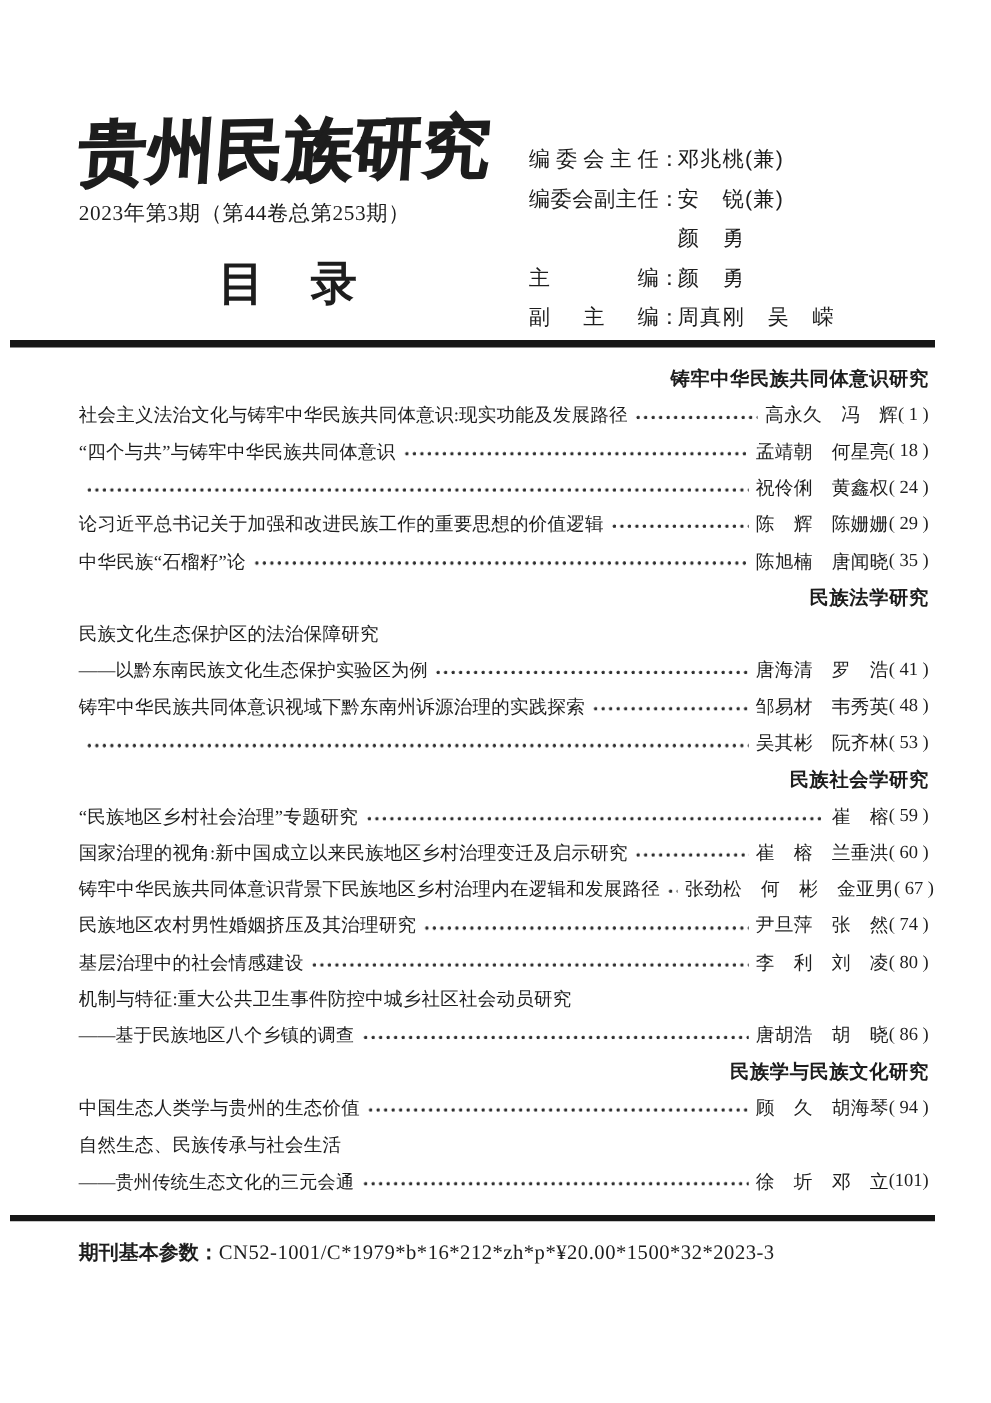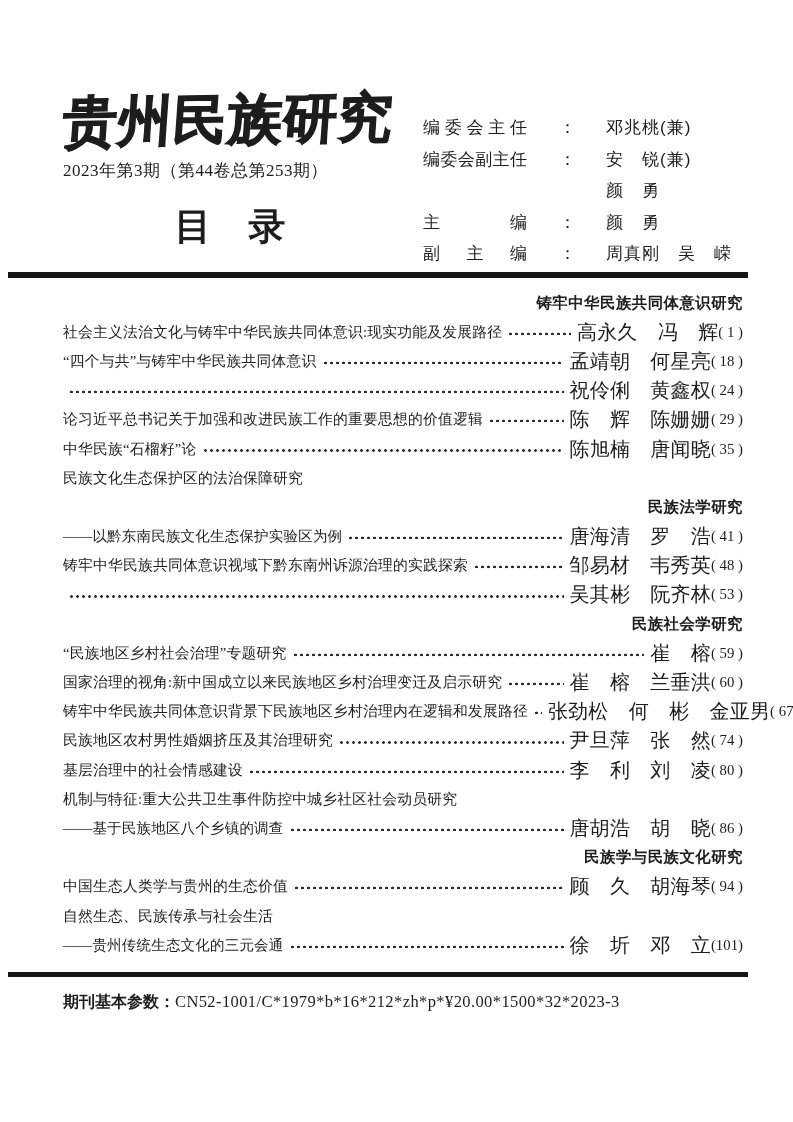--- a/index.html
+++ b/index.html
@@ -42,21 +42,21 @@
     text-align: center;
     line-height: 1.25;
     font-family: "Liberation Sans", "DejaVu Sans", sans-serif;
   }
   .mast-right {
     flex: 1 1 auto;
     padding: 34px 0 0 26px;
     font-size: 17px;
     font-family: "Liberation Sans", "DejaVu Sans", sans-serif;
   }
-  .ed-row { height: 31.5px; display: flex; align-items: center; white-space: nowrap; gap: 32px; }
+  .ed-row { height: 31.5px; display: flex; align-items: center; white-space: nowrap; }
   .ed-label {
     display: inline-block;
     width: 104px;
     text-align: justify;
     text-align-last: justify;
     -moz-text-align-last: justify;
   }
   .ed-colon { display: inline-block; width: 15px; }
   .ed-value { letter-spacing: 1px; }
   
@@ -90,21 +90,21 @@
     flex: 1 1 8px;
     min-width: 8px;
     height: 100%;
     margin: 0 6px;
     background-image: radial-gradient(circle at 2.5px 55%, #2e2e2e 1.15px, transparent 1.6px);
     background-size: 6px 100%;
     background-repeat: repeat-x;
   }
   .entry-authors {
     flex: 0 0 auto;
-    font-size: 20px;
+    font-size: 15px;
     white-space: pre;
     letter-spacing: 0.2px;
   }
   .entry-page {
     flex: 0 0 auto;
     font-size: 14.8px;
     white-space: pre;
   }
   
   .footer { margin-top: 13px; line-height: 24px; white-space: nowrap; }
@@ -187,25 +187,25 @@
         <span class="leader"></span>
         <span class="entry-authors">陈　辉　陈姗姗</span>
         <span class="entry-page">( 29 )</span>
       </div>
       <div class="toc-row toc-entry">
         <span class="entry-title">中华民族“石榴籽”论</span>
         <span class="leader"></span>
         <span class="entry-authors">陈旭楠　唐闻晓</span>
         <span class="entry-page">( 35 )</span>
       </div>
+      <div class="toc-row toc-heading-row">
+        <span class="sec-title">民族法学研究</span>
+      </div>
       <div class="toc-row toc-entry">
         <span class="entry-title">民族文化生态保护区的法治保障研究</span>
-      </div>
-      <div class="toc-row toc-heading-row">
-        <span class="sec-title">民族法学研究</span>
       </div>
       <div class="toc-row toc-entry">
         <span class="entry-title italic">——以黔东南民族文化生态保护实验区为例</span>
         <span class="leader"></span>
         <span class="entry-authors">唐海清　罗　浩</span>
         <span class="entry-page">( 41 )</span>
       </div>
       <div class="toc-row toc-entry">
         <span class="entry-title">铸牢中华民族共同体意识视域下黔东南州诉源治理的实践探索</span>
         <span class="leader"></span>

